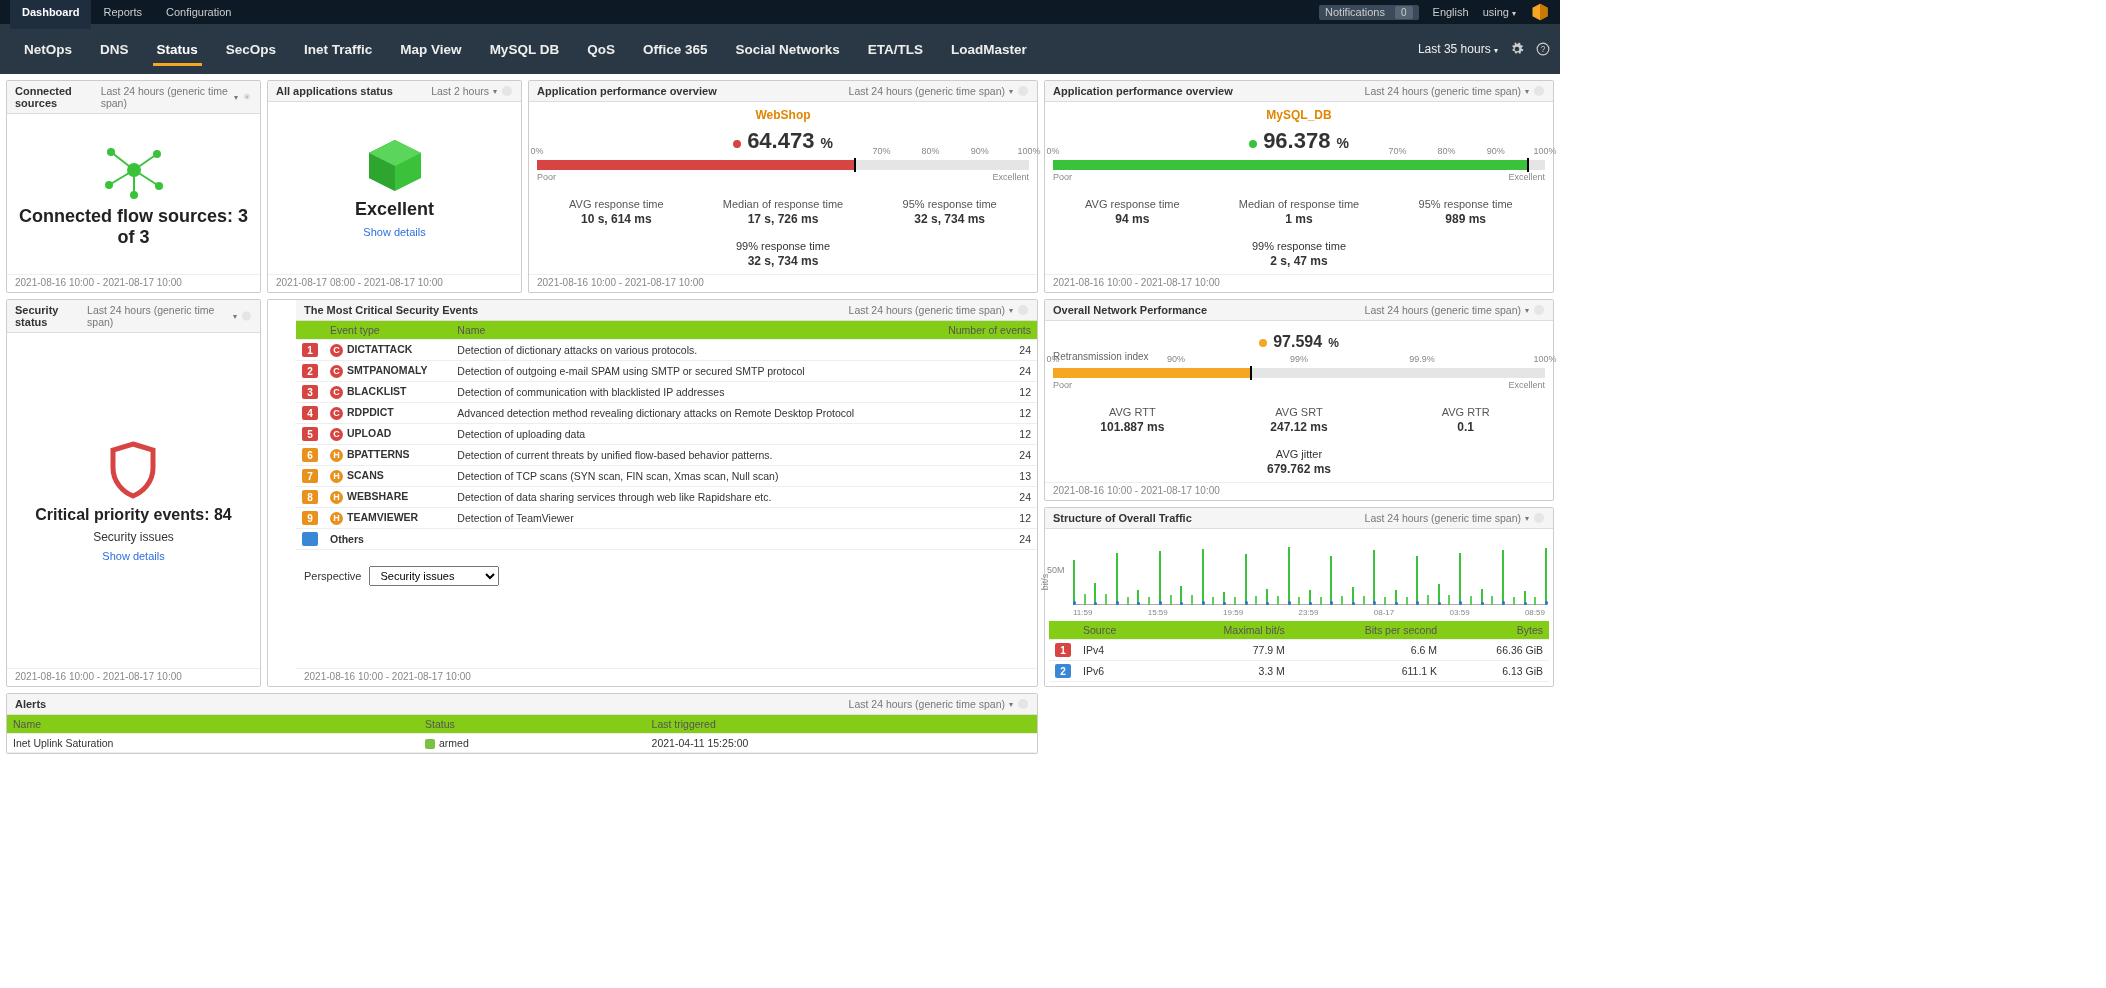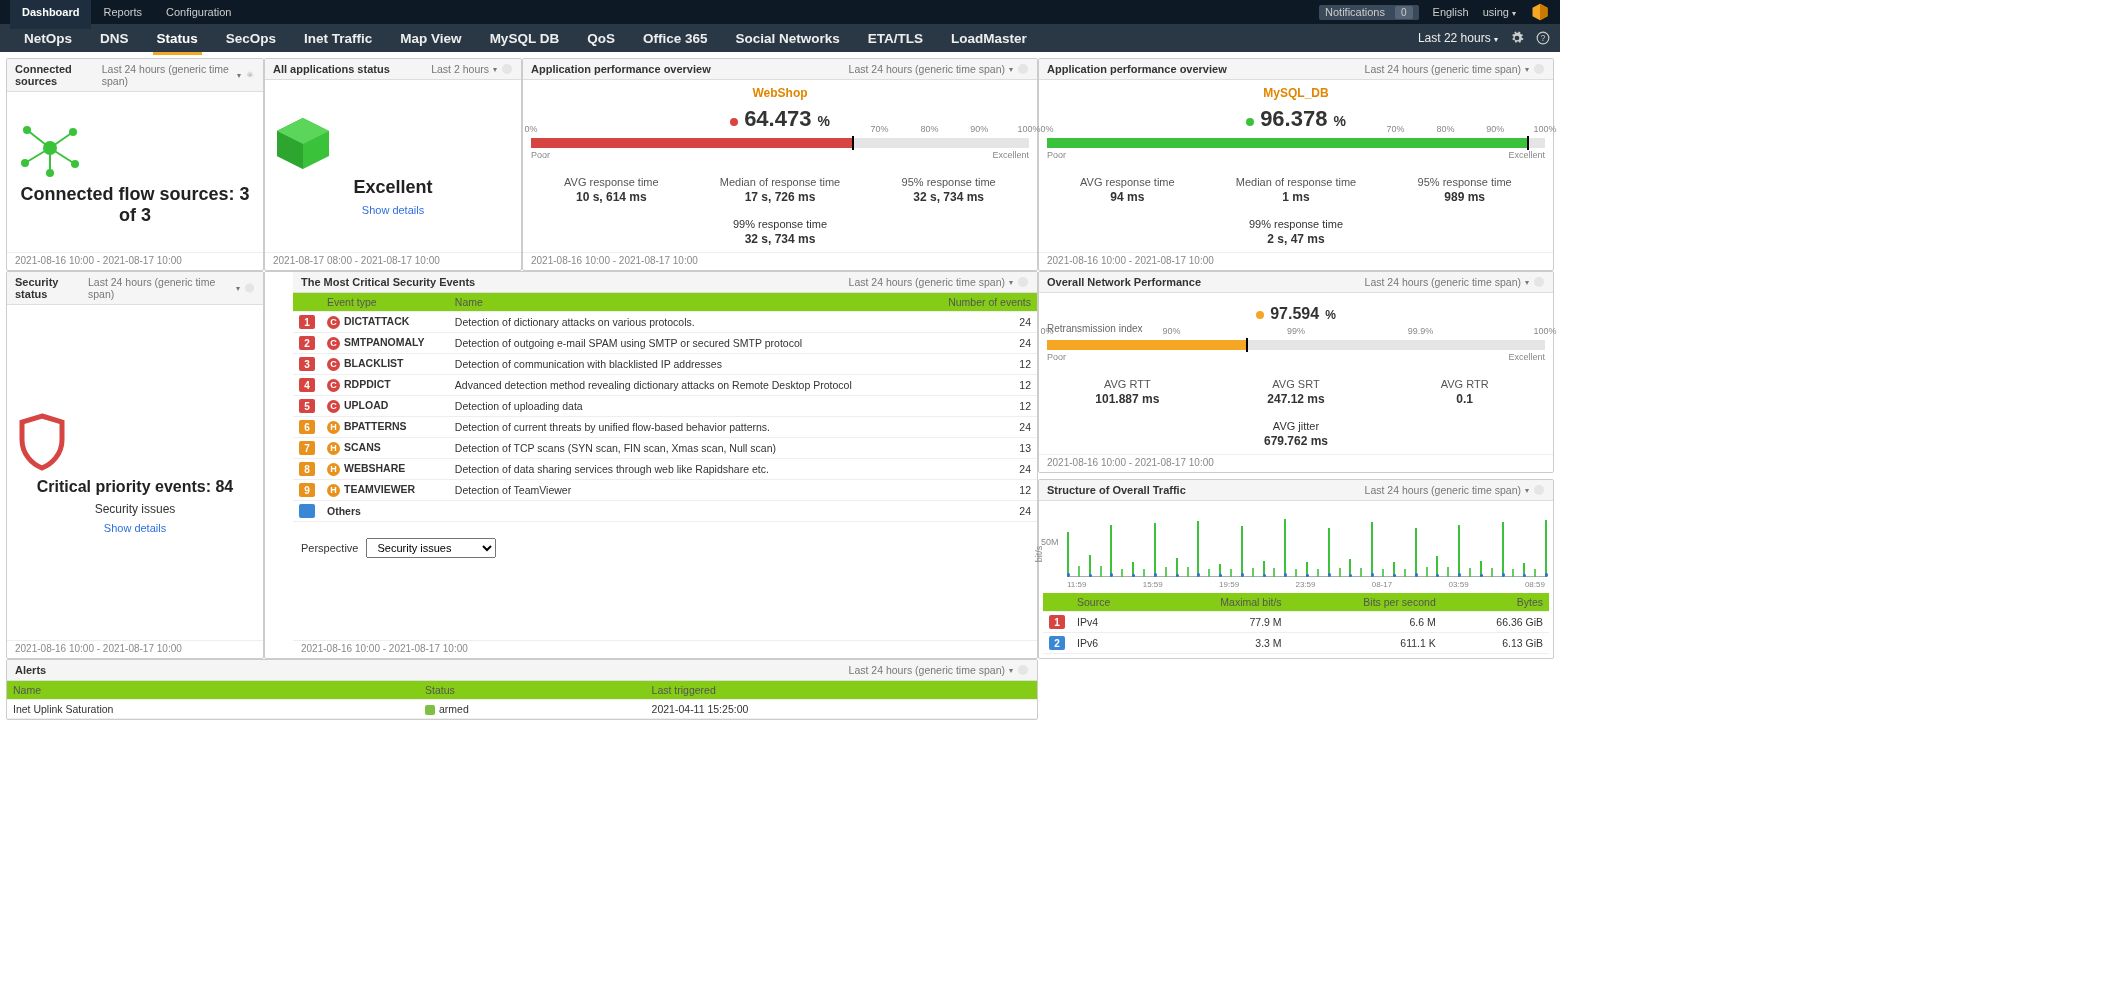--- a/index.html
+++ b/index.html
@@ -8,41 +8,41 @@
   
   
   .topbar { background: #0d1a26; color: #ccc; height: 24px; display: flex; align-items: center; justify-content: space-between; padding: 0 10px; font-size: 11px; }
   .topbar-left { display: flex; gap: 0; }
   .topbar-left .item { padding: 11px 12px; cursor: pointer; }
   .topbar-left .item.active { background: #1e2e3e; color: #fff; font-weight: bold; }
   .topbar-right { display: flex; align-items: center; gap: 14px; }
   .notif-badge { background: #3a4a5a; padding: 1px 6px; border-radius: 2px; margin-left: 4px; font-size: 10px; }
   .logo-icon { width: 20px; height: 20px; }
 
-  .navbar { background: #2a3845; color: #eee; display: flex; align-items: center; justify-content: space-between; padding: 0 10px; height: 28px; }
+  .navbar { background: #2a3845; color: #eee; display: flex; align-items: center; justify-content: space-between; padding: 0 10px; height: 50px; }
   .navbar-left { display: flex; align-items: center; gap: 0; }
   .nav-item { padding: 9px 14px; font-size: 13.5px; font-weight: bold; cursor: pointer; position: relative; }
   .nav-item.active { color: #fff; }
   .nav-item.active::after { content: ""; position: absolute; left: 10px; right: 10px; bottom: 0; height: 3px; background: #f5a623; }
   .navbar-right { display: flex; align-items: center; gap: 12px; font-size: 12px; }
   .navbar-right .icon { width: 14px; height: 14px; cursor: pointer; }
 
   
-  .grid { display: grid; grid-template-columns: 1fr 1fr 2fr 2fr; padding: 6px; }
+  .grid { display: grid; grid-template-columns: 1fr 1fr 2fr 2fr; gap: 6px; padding: 6px; }
   .module { border: 1px solid #ccc; border-radius: 2px; background: #fff; display: flex; flex-direction: column; }
   .module-header { display: flex; justify-content: space-between; align-items: center; padding: 4px 8px; background: #f5f5f5; border-bottom: 1px solid #ddd; font-size: 11px; color: #333; }
   .module-header .title { font-weight: bold; }
   .module-header .controls { display: flex; align-items: center; gap: 4px; color: #777; font-size: 10.5px; }
   .gear { width: 12px; height: 12px; opacity: .5; cursor: pointer; }
   .caret { font-size: 8px; }
   .module-body { flex: 1; padding: 6px 8px; }
   .module-footer { padding: 2px 8px 4px; font-size: 10px; color: #888; border-top: 1px solid #eee; }
 
   .span2 { grid-column: span 2; padding-left: 28px; }
-  .big-center { display: flex; flex-direction: column; justify-content: center; gap: 6px; text-align: center; }
+  .big-center { display: flex; flex-direction: column; align-items: center; justify-content: center; gap: 6px; text-align: center; }
   .big-title { font-size: 18px; font-weight: bold; color: #222; }
   .link { color: #2d6fdd; font-size: 11px; cursor: pointer; }
 
   
   .app-name { text-align: center; font-weight: bold; font-size: 12px; }
   .app-name.orange { color: #e08600; }
   .score-row { display: flex; align-items: baseline; justify-content: center; gap: 6px; margin-top: 6px; }
   .score-dot { width: 8px; height: 8px; border-radius: 50%; display: inline-block; }
   .score-val { font-size: 22px; font-weight: bold; }
   .score-pct { font-size: 14px; font-weight: bold; }
@@ -120,21 +120,21 @@
       <div class="nav-item">Inet Traffic</div>
       <div class="nav-item">Map View</div>
       <div class="nav-item">MySQL DB</div>
       <div class="nav-item">QoS</div>
       <div class="nav-item">Office 365</div>
       <div class="nav-item">Social Networks</div>
       <div class="nav-item">ETA/TLS</div>
       <div class="nav-item">LoadMaster</div>
     </div>
   <div class="navbar-right">
-    <div><span>Last 22 hours</span> <span class="caret">▾</span></div>
+    <div><span>Last 35 hours</span> <span class="caret">▾</span></div>
     <svg class="icon" viewBox="0 0 24 24">
         <path fill="#ccc" d="M12 8a4 4 0 100 8 4 4 0 000-8zm9 4l2 1-1 3-2-1a8 8 0 01-2 2l1 2-3 1-1-2a8 8 0 01-3 0l-1 2-3-1 1-2a8 8 0 01-2-2l-2 1-1-3 2-1a8 8 0 010-3l-2-1 1-3 2 1a8 8 0 012-2L7 2l3-1 1 2a8 8 0 013 0l1-2 3 1-1 2a8 8 0 012 2l2-1 1 3-2 1a8 8 0 010 3z"></path>
       </svg>
     <svg class="icon" viewBox="0 0 24 24">
         <circle cx="12" cy="12" r="10" fill="none" stroke="#ccc" stroke-width="2"></circle>
         <text x="12" y="17" text-anchor="middle" font-size="14" fill="#ccc">?</text>
       </svg>
   </div>
 </div>
 

